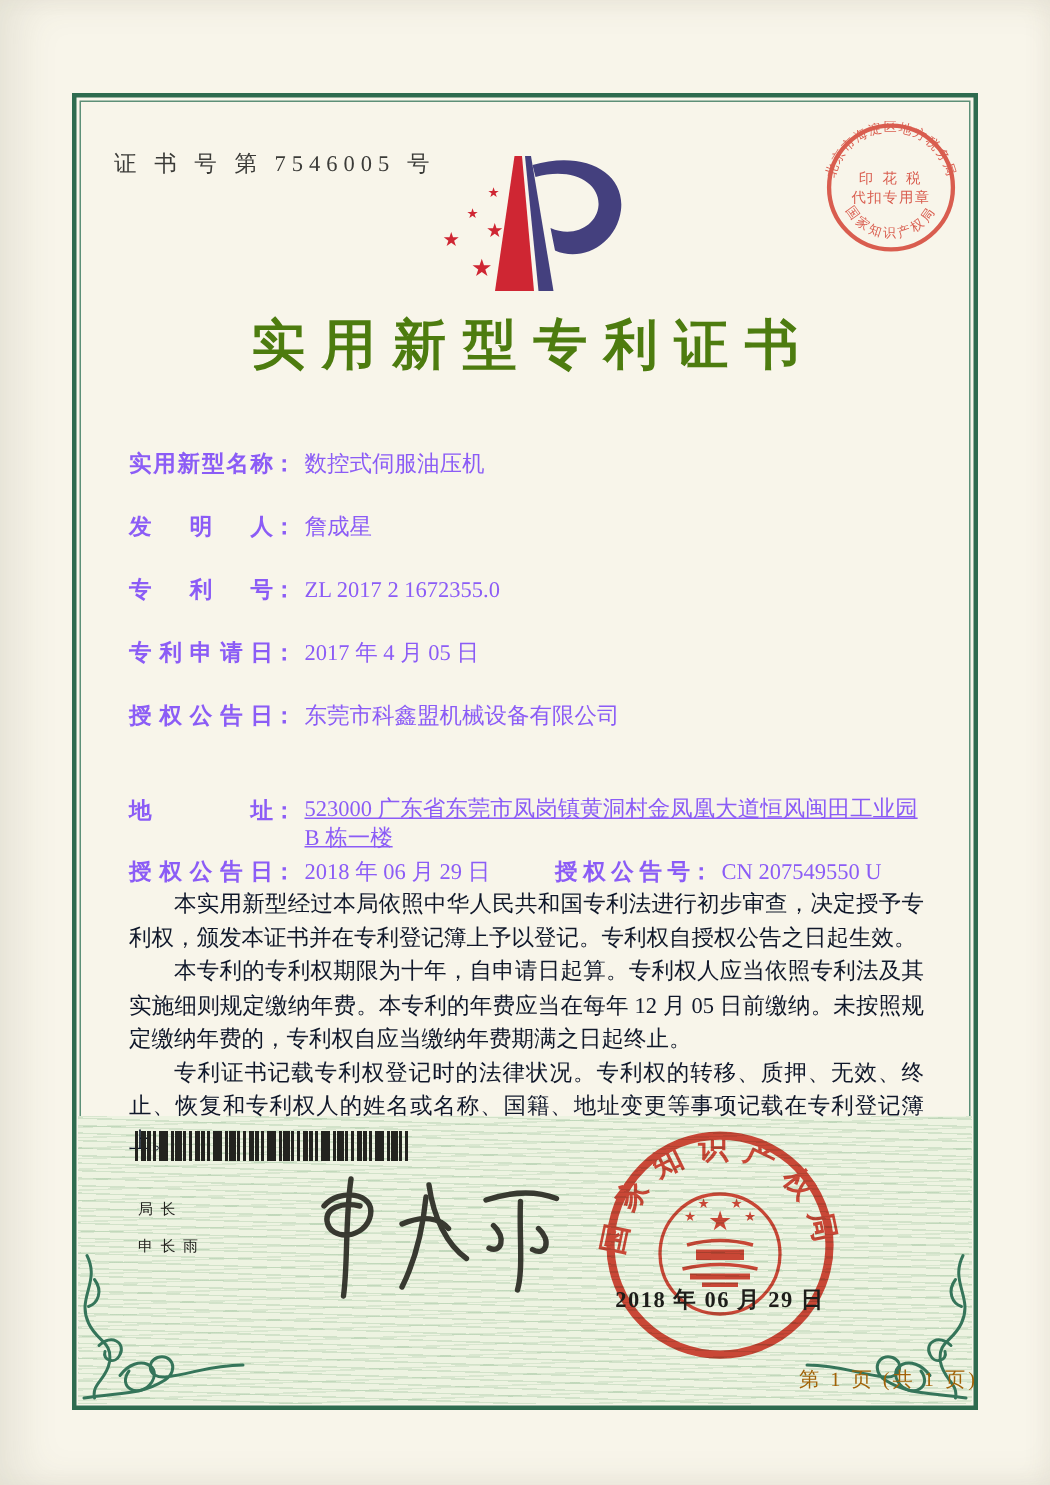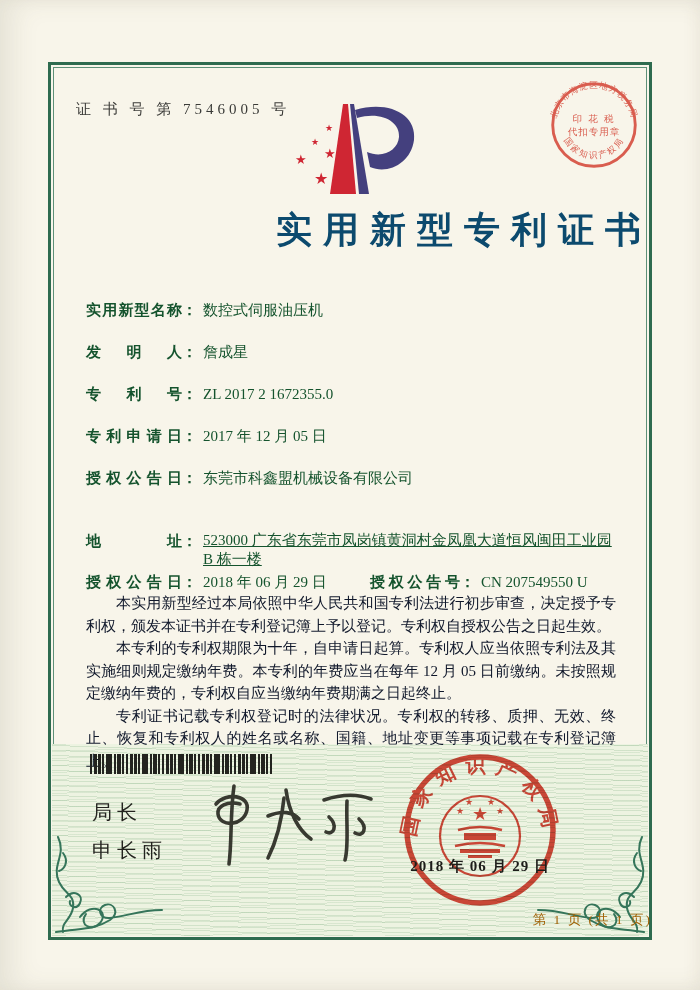--- a/index.html
+++ b/index.html
@@ -4,23 +4,23 @@
 <style>
   html,body{margin:0;padding:0;}
   body{width:700px;height:990px;background:#efece0;font-family:"Liberation Serif","DejaVu Serif",serif;}
   .page{position:relative;width:700px;height:990px;background:#f8f5ea;overflow:hidden;
         box-shadow:inset 14px 0 26px rgba(90,85,60,.10), inset -6px 0 14px rgba(90,85,60,.05);}
   .frame{position:absolute;left:48px;top:62px;width:604px;height:878px;border:3px solid #2e6b4f;box-sizing:border-box;}
   .frame-inner{position:absolute;left:2px;top:2px;right:2px;bottom:2px;border:1px solid #5d9078;}
   .cert-no{position:absolute;left:76px;top:100px;font-size:15px;letter-spacing:4px;color:#3b3b38;}
   .logo{position:absolute;left:283px;top:100px;width:140px;height:98px;}
   .tax-stamp{position:absolute;left:546px;top:77px;width:96px;height:96px;opacity:.88;}
-  .title{position:absolute;left:48px;top:206px;width:604px;text-align:right;font-size:36px;font-weight:700;
-         letter-spacing:11px;padding-left:11px;box-sizing:border-box;color:#0c4a6e;}
-  .fields{position:absolute;left:86px;top:300px;width:532px;font-size:15px;color:#14532d;}
+  .title{position:absolute;left:48px;top:206px;width:604px;text-align:center;font-size:36px;font-weight:700;
+         letter-spacing:11px;padding-left:11px;box-sizing:border-box;color:#4d7c0f;}
+  .fields{position:absolute;left:86px;top:300px;width:532px;font-size:15px;color:#8b5cf6;}
   .field-row{display:flex;line-height:20px;margin-bottom:22px;position:relative;}
   .flabel{display:inline-block;width:96px;text-align:justify;text-align-last:justify;font-weight:600;flex:0 0 96px;}
   .fcolon{font-weight:600;margin-right:6px;}
   .fvalue{flex:1;}
   .row-addr{margin-bottom:3px;margin-top:43px;}
   .row-addr .fvalue{line-height:19px;text-decoration:underline;}
   .grant-pair2{position:absolute;left:284px;top:0;display:flex;}
   .grant-pair2 .flabel{width:90px;flex:0 0 90px;}
   .paragraphs{position:absolute;left:86px;top:592px;width:530px;font-size:15px;line-height:22.5px;
               color:#0f172a;text-align:justify;}
@@ -28,21 +28,21 @@
   .guilloche{position:absolute;left:52px;top:744px;width:596px;height:192px;
      background-color:#edf3e1;
      background-image:
        repeating-linear-gradient(2deg, rgba(110,165,115,.22) 0 1px, transparent 1px 5px),
        repeating-linear-gradient(178deg, rgba(110,165,115,.16) 0 1px, transparent 1px 7px);}
   .barcode{position:absolute;left:90px;top:754px;width:182px;height:20px;
      background-image:
        repeating-linear-gradient(90deg,#23231f 0 2px,transparent 2px 4px),
        repeating-linear-gradient(90deg,#23231f 0 1px,transparent 1px 6px),
        repeating-linear-gradient(90deg,#23231f 0 2px,transparent 2px 9px);}
-  .director-block{position:absolute;left:92px;top:799px;font-size:20px;letter-spacing:5px;color:#23231f;
+  .director-block{position:absolute;left:92px;top:799px;font-size:10px;letter-spacing:5px;color:#23231f;
      font-family:"Liberation Sans","DejaVu Sans",sans-serif;}
   .director-block div{margin-bottom:11px;}
   .signature{position:absolute;left:196px;top:770px;width:190px;height:102px;}
   .seal{position:absolute;left:398px;top:748px;width:164px;height:164px;mix-blend-mode:multiply;opacity:.93;}
   .seal-date{position:absolute;left:402px;top:857px;width:156px;text-align:center;font-size:15px;
      letter-spacing:1px;color:#1d1d1a;font-weight:600;}
   .footer{position:absolute;left:48px;top:911px;width:604px;text-align:right;font-size:13.5px;
      letter-spacing:2px;color:#a16207;}
   .flourish{position:absolute;top:833px;width:112px;height:103px;}
   .fl-left{left:52px;}
@@ -122,21 +122,21 @@
       <span class="fvalue">詹成星</span>
     </div>
     <div class="field-row">
       <span class="flabel">专利号</span>
         <span class="fcolon">：</span>
       <span class="fvalue">ZL 2017 2 1672355.0</span>
     </div>
     <div class="field-row">
       <span class="flabel">专利申请日</span>
         <span class="fcolon">：</span>
-      <span class="fvalue">2017 年 12 月 05 日</span>
+      <span class="fvalue">2017 年 4 月 05 日</span>
     </div>
     <div class="field-row">
       <span class="flabel">授权公告日</span>
         <span class="fcolon">：</span>
       <span class="fvalue">东莞市科鑫盟机械设备有限公司</span>
     </div>
     <div class="field-row row-addr">
       <span class="flabel">地址</span>
         <span class="fcolon">：</span>
       <span class="fvalue">523000 广东省东莞市凤岗镇黄洞村金凤凰大道恒风闽田工业园 B 栋一楼</span>

